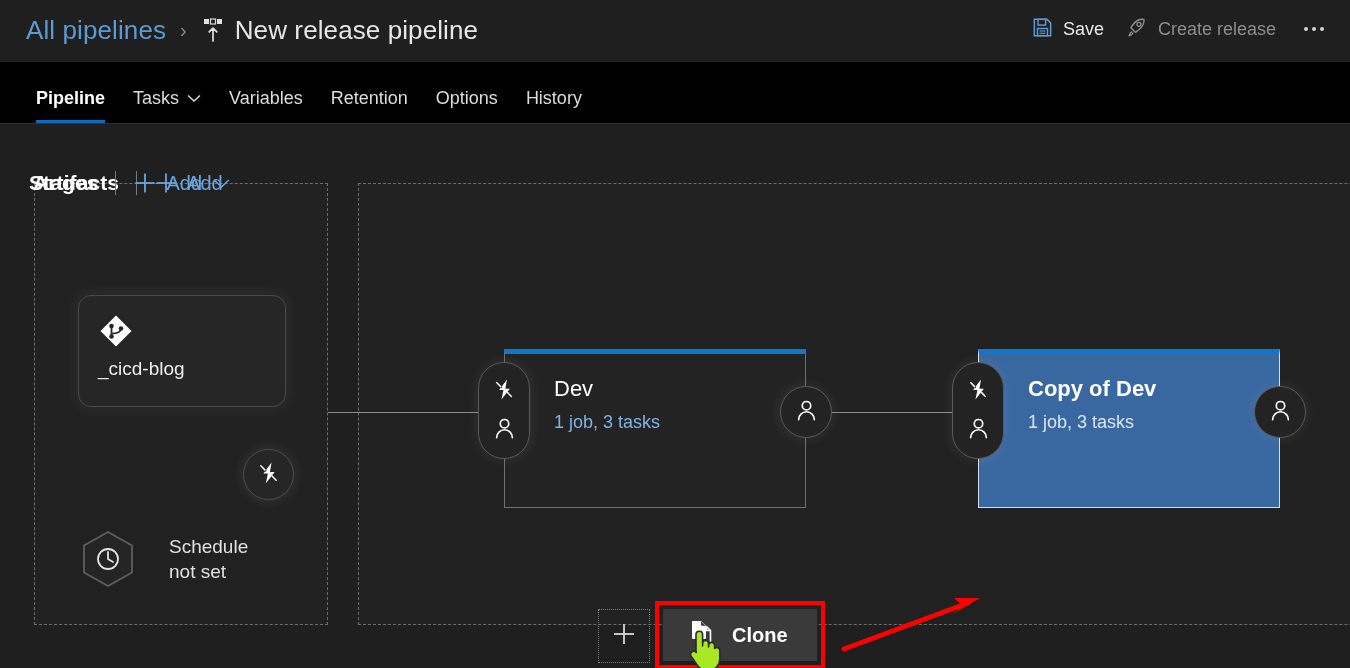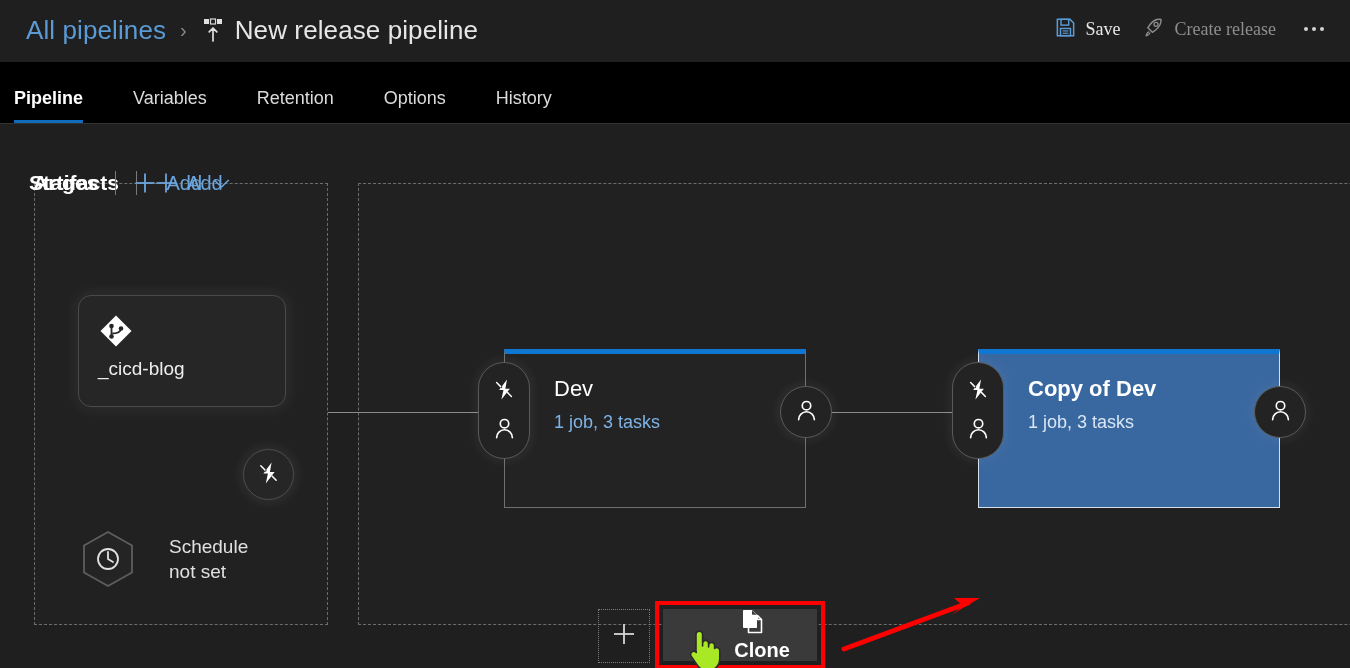--- a/index.html
+++ b/index.html
@@ -72,21 +72,20 @@
     height: 36px;
   }
 
   .hact {
     display: flex;
     align-items: center;
     height: 36px;
     padding: 0 10px;
     cursor: pointer;
     white-space: nowrap;
-    font-family: Liberation Serif, serif;
   }
   .hact.disabled { cursor: default; }
 
   .hact .lbl {
     font-size: 18px;
     color: #e8e8e8;
     margin-left: 9px;
   }
   .hact.disabled .lbl { color: #8d8d8d; }
 
@@ -107,21 +106,21 @@
   }
 
   
   .tabs {
     position: absolute;
     left: 0; top: 62px;
     width: 1350px; height: 62px;
     border-bottom: 1px solid #333333;
     display: flex;
     align-items: flex-end;
-    gap: 22px;
+    padding-left: 22px;
   }
 
   .tab {
     position: relative;
     display: flex;
     align-items: center;
     height: 50px;
     padding: 0 14px;
     font-size: 18px;
     color: #dcdcdc;
@@ -358,21 +357,20 @@
     z-index: 6;
   }
   .clone-btn {
     position: absolute;
     inset: 4px;
     background: #3a3a3a;
     display: flex;
     align-items: center;
     padding-left: 27px;
     cursor: pointer;
-    flex-direction: column;
   }
   .clone-btn .lbl {
     margin-left: 17px;
     font-size: 20px;
     color: #ffffff;
     font-weight: bold;
   }
 
   .hand-cursor {
     position: absolute;
@@ -445,20 +443,28 @@
 
     </div>
   </div>
 
   <div class="tabs">
 
     <div class="tab active">
       <span>Pipeline</span>
     </div>
 
+    <div class="tab">
+      <span>Tasks</span>
+      <span class="chev">
+        <svg width="14" height="9" viewBox="0 0 14 9">
+          <path d="M1 1.5 L7 7 L13 1.5" fill="none" stroke="#dcdcdc" stroke-width="1.5"></path>
+        </svg>
+      </span>
+    </div>
 
     <div class="tab">
       <span>Variables</span>
     </div>
 
     <div class="tab">
       <span>Retention</span>
     </div>
 
     <div class="tab">

